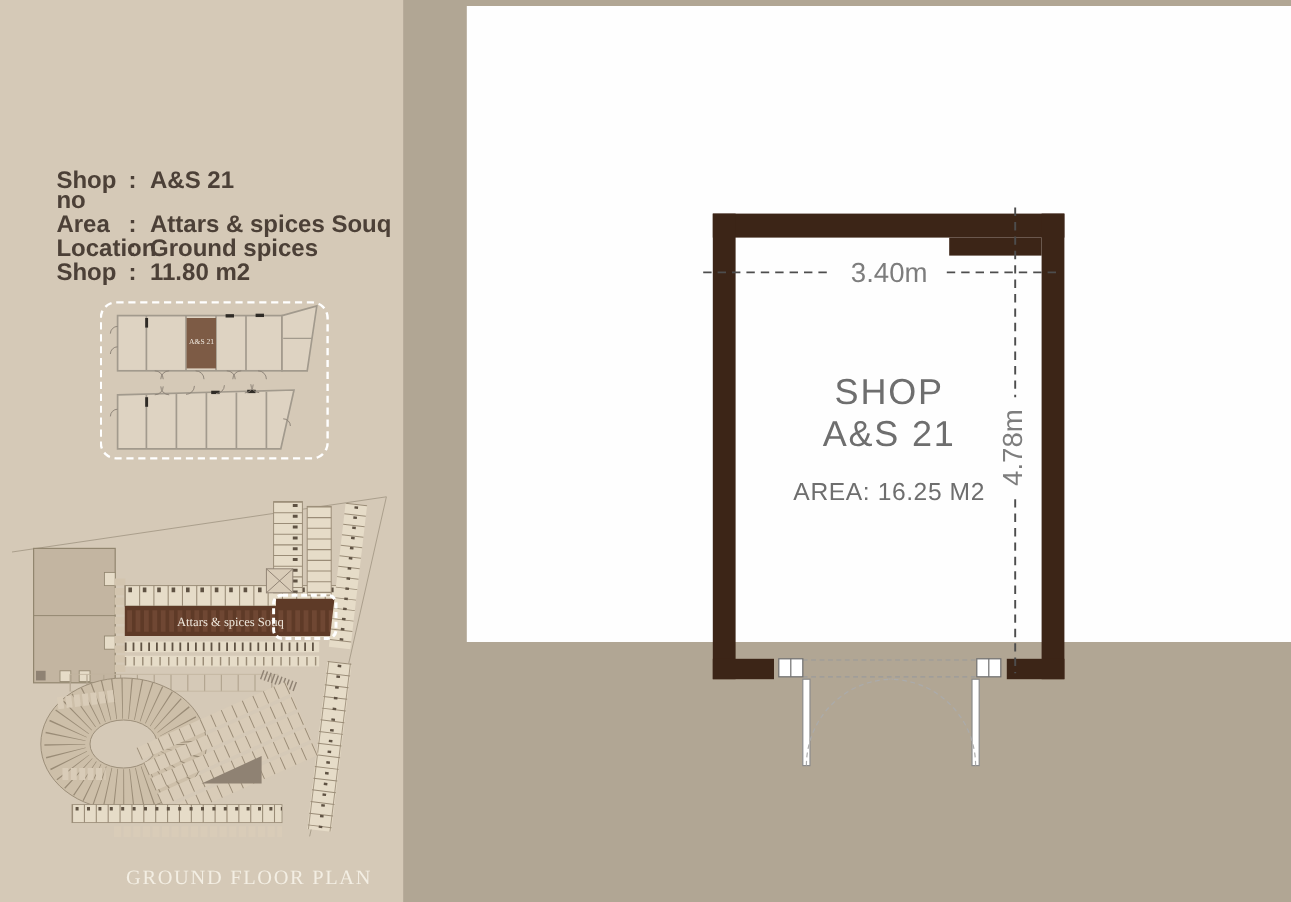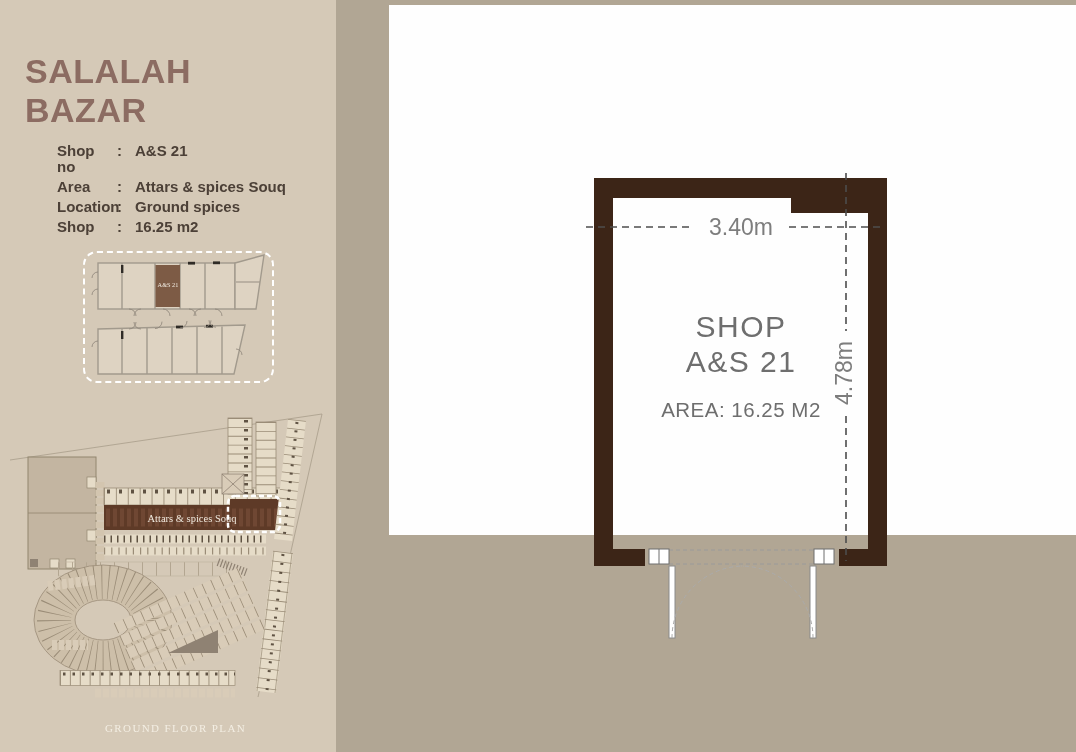--- a/index.html
+++ b/index.html
@@ -16,58 +16,57 @@
     position:absolute;left:349px;top:5px;width:714px;height:530px;
     background:#fefefe;
     margin-left:40px;
   }
   #brand-title{
     position:absolute;left:25px;top:52px;margin:0;
     font-size:34px;font-weight:bold;letter-spacing:.5px;word-spacing:14px;
     color:#8c6c62;
   }
   #details{
-    position:absolute;left:57px;top:143px;
+    position:absolute;left:47px;top:143px;
     display:grid;grid-template-columns:56px 14px auto;
     column-gap:4px;row-gap:4px;
-    font-size:15px;font-weight:600;color:#4c4037;line-height:16px;
+    font-size:20px;font-weight:600;color:#4c4037;line-height:16px;
   }
   #inset-box{
     position:absolute;left:83px;top:251px;width:191px;height:132px;
     border:2px dashed #ffffff;border-radius:14px;box-sizing:border-box;
   }
   #siteplan-svg{position:absolute;left:0;top:402px;}
   #footer-label{
     position:absolute;left:105px;top:722px;
-    font-family:"Liberation Serif",serif;font-size:11px;letter-spacing:1.4px;
+    font-family:"Liberation Serif",serif;font-size:17px;letter-spacing:1.4px;
     color:#f3eee3;
   }
   #shop-svg{position:absolute;left:192px;top:160px;}
   .serif-text{font-family:"Liberation Serif",serif;}
 </style>
 </head>
 <body>
 
 <div id="sidebar">
 
-  <h1 id="brand-title">SALALAH BAZAR</h1>
 
   <div id="details">
     <span>Shop no</span>
       <span>:</span>
       <span>A&amp;S 21</span>
     <span>Area</span>
       <span>:</span>
       <span>Attars &amp; spices Souq</span>
     <span>Location</span>
       <span>:</span>
       <span>Ground spices</span>
     <span>Shop</span>
       <span>:</span>
-      <span>16.25 m2</span>
+      <span>11.80 m2</span>
   </div>
 
   <div id="inset-box">
     <svg width="187" height="128" viewBox="0 0 187 128">
 
       <rect x="13" y="10" width="137" height="46" fill="#ded3c2" stroke="#a29a8d" stroke-width="1.4"></rect>
       <polygon points="150,10 179,2 171,56 150,56" fill="#ded3c2" stroke="#a29a8d" stroke-width="1.4"></polygon>
       <path d="M151 29H175" stroke="#a29a8d" stroke-width="1.2" fill="none"></path>
       <path d="M37 10V56 M70 10V56 M95 10V56 M120 10V56" stroke="#a29a8d" stroke-width="1.4" fill="none"></path>
       <rect x="70.5" y="12" width="24.5" height="42" fill="#7d5b45"></rect>

